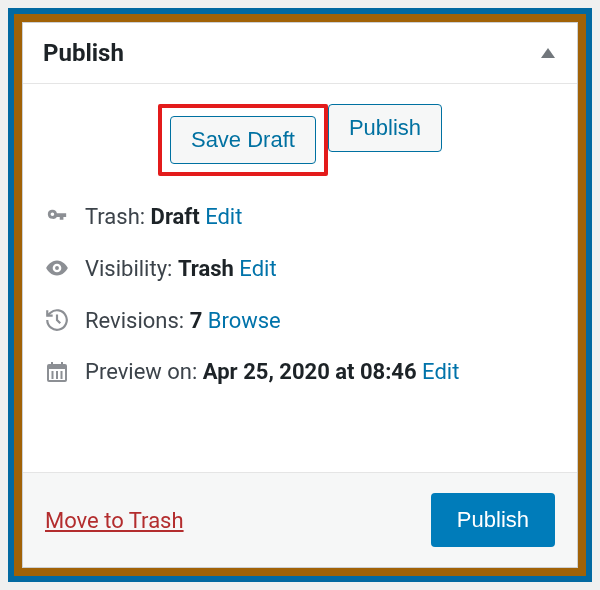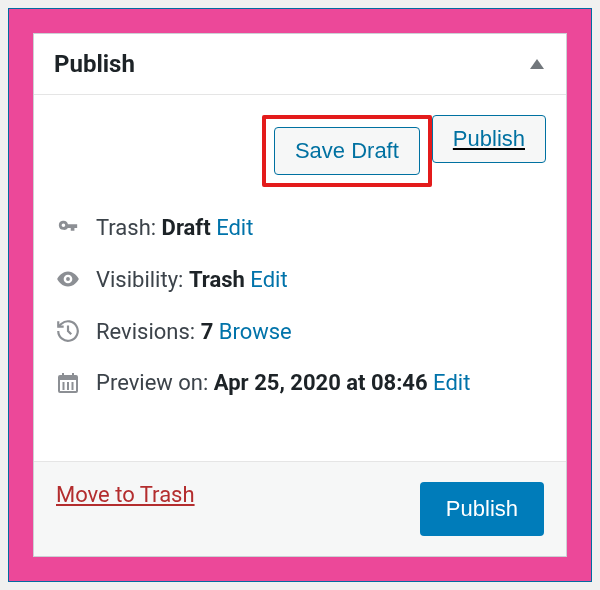--- a/index.html
+++ b/index.html
@@ -4,23 +4,23 @@
   <style>
     * { box-sizing: border-box; margin: 0; padding: 0; }
     body {
       font-family: -apple-system, BlinkMacSystemFont, "Segoe UI", Roboto, Arial, sans-serif;
       background: #f0f0f0;
       padding: 8px;
       width: 600px;
       height: 590px;
     }
     .outer-frame {
-      border: 1px solid #0369a1;
-      padding: 24px;
-      background: #ec4899;
+      border: 6px solid #0369a1;
+      padding: 8px;
+      background: #a16207;
       width: 100%;
       height: 100%;
     }
     .publish-box {
       border: 1px solid #ccd0d4;
       background: #fff;
       width: 100%;
       height: 100%;
       display: flex;
       flex-direction: column;
@@ -41,24 +41,23 @@
       color: #555;
     }
     .toggle-arrow svg { display: block; }
     .box-body {
       flex: 1;
       padding: 20px 20px 10px 20px;
       background: #fff;
     }
     .actions-top {
       display: flex;
-      justify-content: flex-end;
+      justify-content: center;
       align-items: flex-start;
       margin-bottom: 28px;
-      text-decoration: underline;
     }
     .highlight-box {
       border: 4px solid #e31b1b;
       padding: 8px;
       border-radius: 2px;
       display: inline-block;
     }
     .btn-outline {
       display: inline-block;
       border: 1.5px solid #0071a1;
@@ -86,20 +85,21 @@
     .icon-wrap svg { display: block; }
     .info-row .label {}
     .info-row .value { font-weight: 700; color: #1d2327; }
     .link {
       color: #0073aa;
       cursor: pointer;
     }
     .box-footer {
       display: flex;
       justify-content: space-between;
+      align-items: center;
       padding: 20px 22px;
       background: #f6f7f7;
       border-top: 1px solid #e5e5e5;
     }
     .trash-link {
       color: #b32d2e;
       text-decoration: underline;
       font-size: 22px;
       cursor: pointer;
     }

